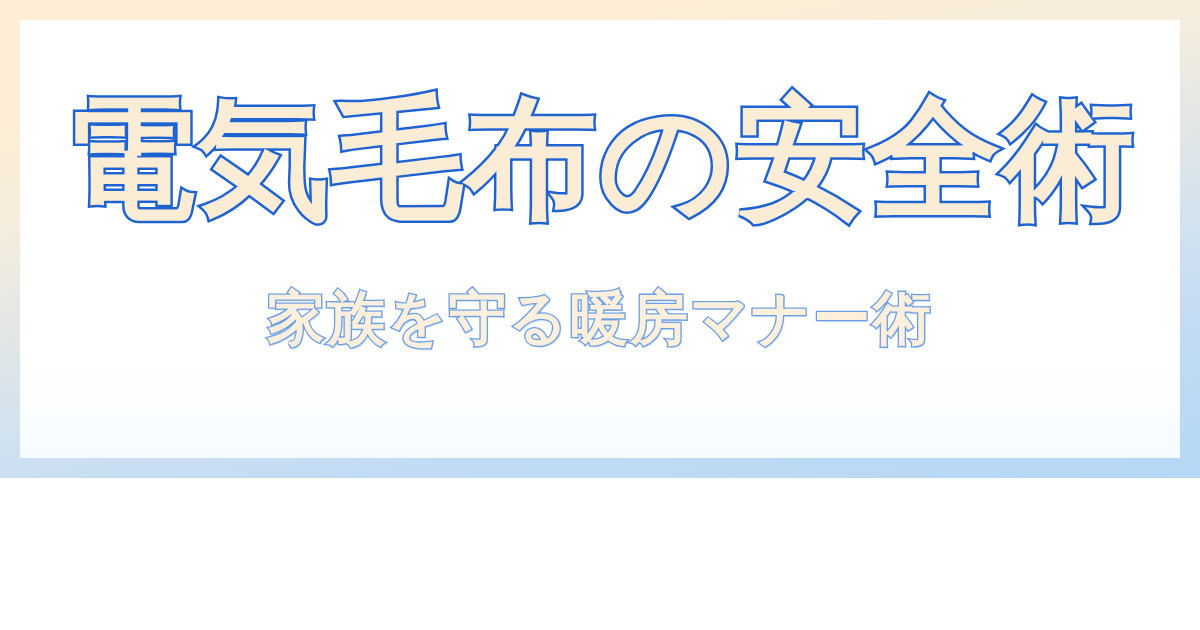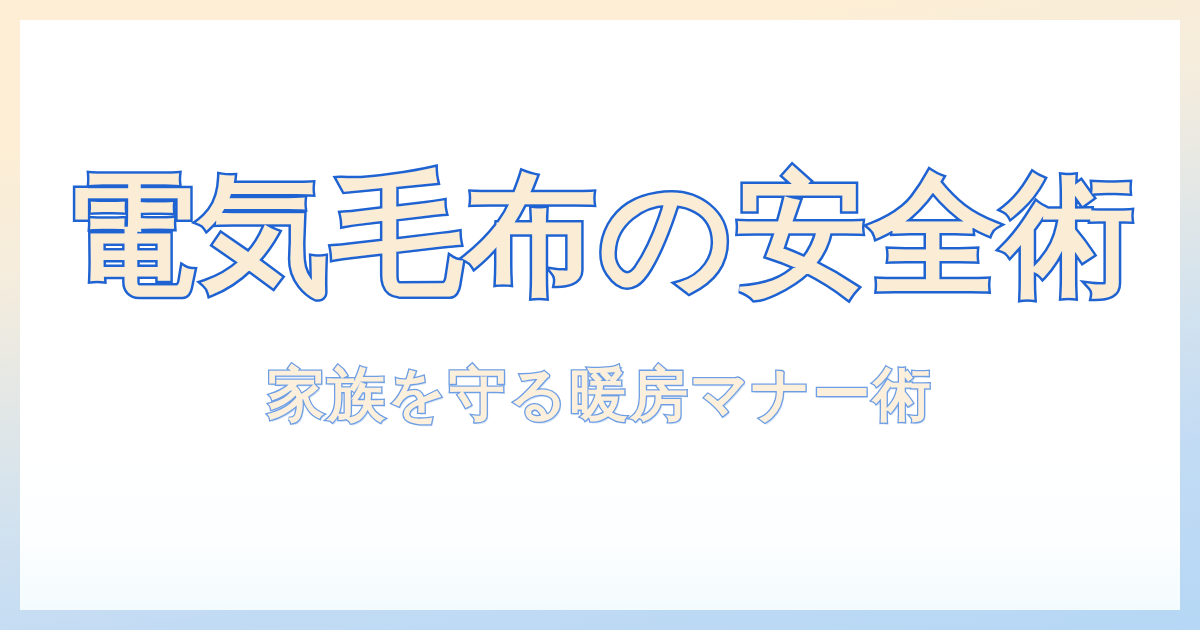--- a/index.html
+++ b/index.html
@@ -8,21 +8,21 @@
     padding: 0;
     background: #ffffff;
   }
   body {
     font-family: "Liberation Sans", "DejaVu Sans", sans-serif;
   }
 
   .canvas {
     position: relative;
     width: 1200px;
-    height: 630px;
+    height: 478px;
     overflow: hidden;
     
     background: linear-gradient(170deg,
                 #fdeed5 0%,
                 #fdeed5 18%,
                 #f4ecdd 34%,
                 #e3e7e6 48%,
                 #d2e2ef 62%,
                 #c2dbf4 78%,
                 #b5d7f5 100%);

